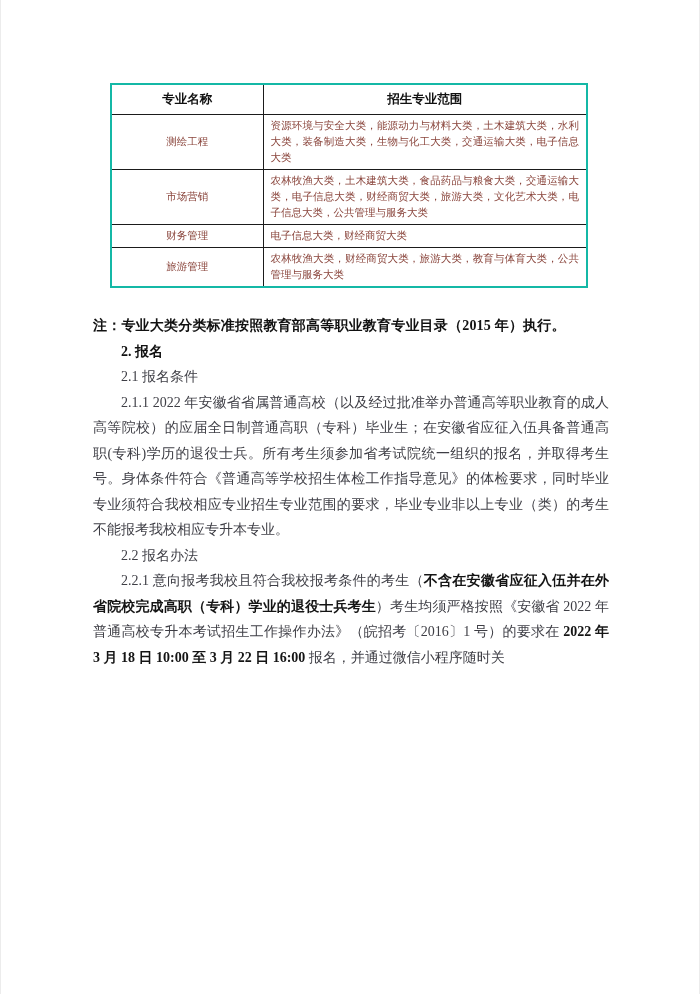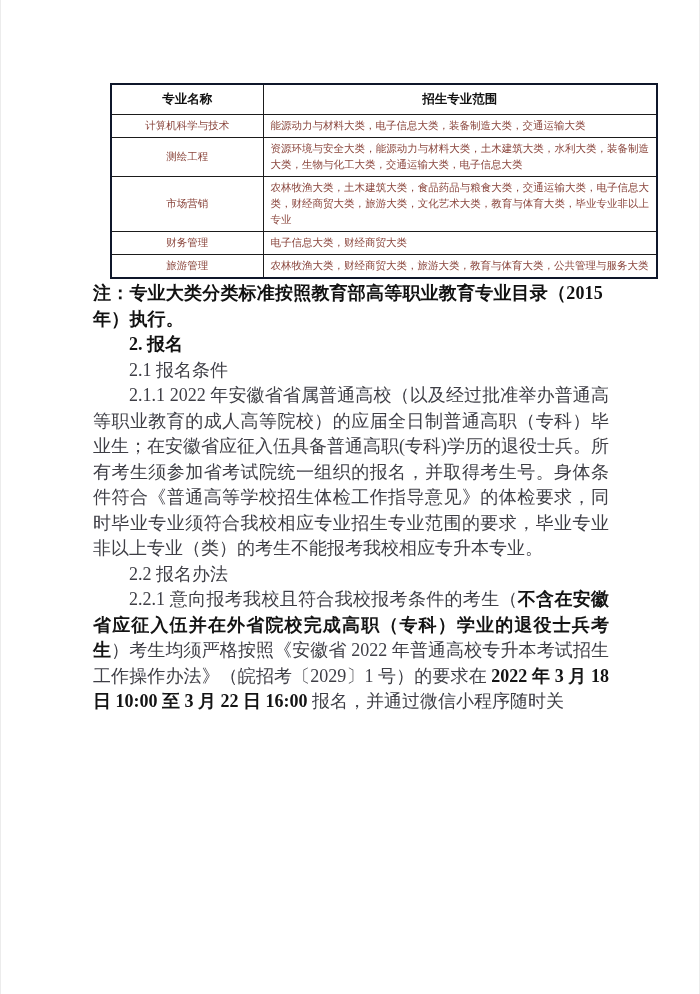--- a/index.html
+++ b/index.html
@@ -13,23 +13,23 @@
     width: 700px; height: 994px;
     background: #ffffff;
     border-left: 1px solid #ececec;
     border-right: 1px solid #ececec;
     padding: 83px 92px 0 92px;
     overflow: hidden;
   }
   
   table.majors {
     border-collapse: collapse;
-    width: 548px;
+    width: 478px;
     margin-left: 17px;
-    border: 2px solid #0f172a;
+    border: 2px solid #14b8a6;
   }
   table.majors th, table.majors td {
     border: 1px solid #1b1b1b;
   }
   table.majors th {
     font-size: 12.5px;
     font-weight: bold;
     color: #111111;
     text-align: center;
     padding: 6px 4px;
@@ -46,23 +46,23 @@
   td.scope-cell {
     font-size: 10.5px;
     color: #8a453c;
     padding: 3px 7px;
     line-height: 16px;
     text-align: justify;
     vertical-align: middle;
   }
   
   .textblock {
-    margin-top: 2px;
+    margin-top: 25px;
     width: 516px;
-    font-size: 18px;
+    font-size: 14px;
     line-height: 25.5px;
     color: #3e3e45;
   }
   .line { display: block; }
   .note {
     font-weight: bold;
     color: #111111;
     letter-spacing: 0.2px;
   }
   .h-bold {
@@ -84,44 +84,40 @@
 
   <table class="majors">
     <thead>
       <tr>
         <th>专业名称</th>
         <th>招生专业范围</th>
       </tr>
     </thead>
     <tbody>
       <tr>
-        <td class="major-cell">计算机科学与技术</td>
-        <td class="scope-cell">能源动力与材料大类，电子信息大类，装备制造大类，交通运输大类</td>
-      </tr>
-      <tr>
         <td class="major-cell">测绘工程</td>
         <td class="scope-cell">资源环境与安全大类，能源动力与材料大类，土木建筑大类，水利大类，装备制造大类，生物与化工大类，交通运输大类，电子信息大类</td>
       </tr>
       <tr>
         <td class="major-cell">市场营销</td>
-        <td class="scope-cell">农林牧渔大类，土木建筑大类，食品药品与粮食大类，交通运输大类，电子信息大类，财经商贸大类，旅游大类，文化艺术大类，教育与体育大类，毕业专业非以上专业</td>
+        <td class="scope-cell">农林牧渔大类，土木建筑大类，食品药品与粮食大类，交通运输大类，电子信息大类，财经商贸大类，旅游大类，文化艺术大类，电子信息大类，公共管理与服务大类</td>
       </tr>
       <tr>
         <td class="major-cell">财务管理</td>
         <td class="scope-cell">电子信息大类，财经商贸大类</td>
       </tr>
       <tr>
         <td class="major-cell">旅游管理</td>
         <td class="scope-cell">农林牧渔大类，财经商贸大类，旅游大类，教育与体育大类，公共管理与服务大类</td>
       </tr>
     </tbody>
   </table>
 
   <div class="textblock">
     <span class="line note">注：专业大类分类标准按照教育部高等职业教育专业目录（2015 年）执行。</span>
     <span class="line h-bold">2. 报名</span>
     <span class="line h-plain">2.1 报名条件</span>
     <p class="para"><span>2.1.1 2022 年安徽省省属普通高校（以及经过批准举办普通高等职业教育的成人高等院校）的应届全日制普通高职（专科）毕业生；在安徽省应征入伍具备普通高职(专科)学历的退役士兵。所有考生须参加省考试院统一组织的报名，并取得考生号。身体条件符合《普通高等学校招生体检工作指导意见》的体检要求，同时毕业专业须符合我校相应专业招生专业范围的要求，毕业专业非以上专业（类）的考生不能报考我校相应专升本专业。</span></p>
     <span class="line h-plain">2.2 报名办法</span>
-    <p class="para"><span>2.2.1 意向报考我校且符合我校报考条件的考生（</span><span class="b">不含在安徽省应征入伍并在外省院校完成高职（专科）学业的退役士兵考生</span><span>）考生均须严格按照《安徽省 2022 年普通高校专升本考试招生工作操作办法》（皖招考〔2029〕1 号）的要求在 </span><span class="b">2022 年 3 月 18 日 10:00 至 3 月 22 日 16:00</span><span> 报名，并通过微信小程序随时关</span></p>
+    <p class="para"><span>2.2.1 意向报考我校且符合我校报考条件的考生（</span><span class="b">不含在安徽省应征入伍并在外省院校完成高职（专科）学业的退役士兵考生</span><span>）考生均须严格按照《安徽省 2022 年普通高校专升本考试招生工作操作办法》（皖招考〔2016〕1 号）的要求在 </span><span class="b">2022 年 3 月 18 日 10:00 至 3 月 22 日 16:00</span><span> 报名，并通过微信小程序随时关</span></p>
   </div>
 
 </div>
 
 </body></html>

